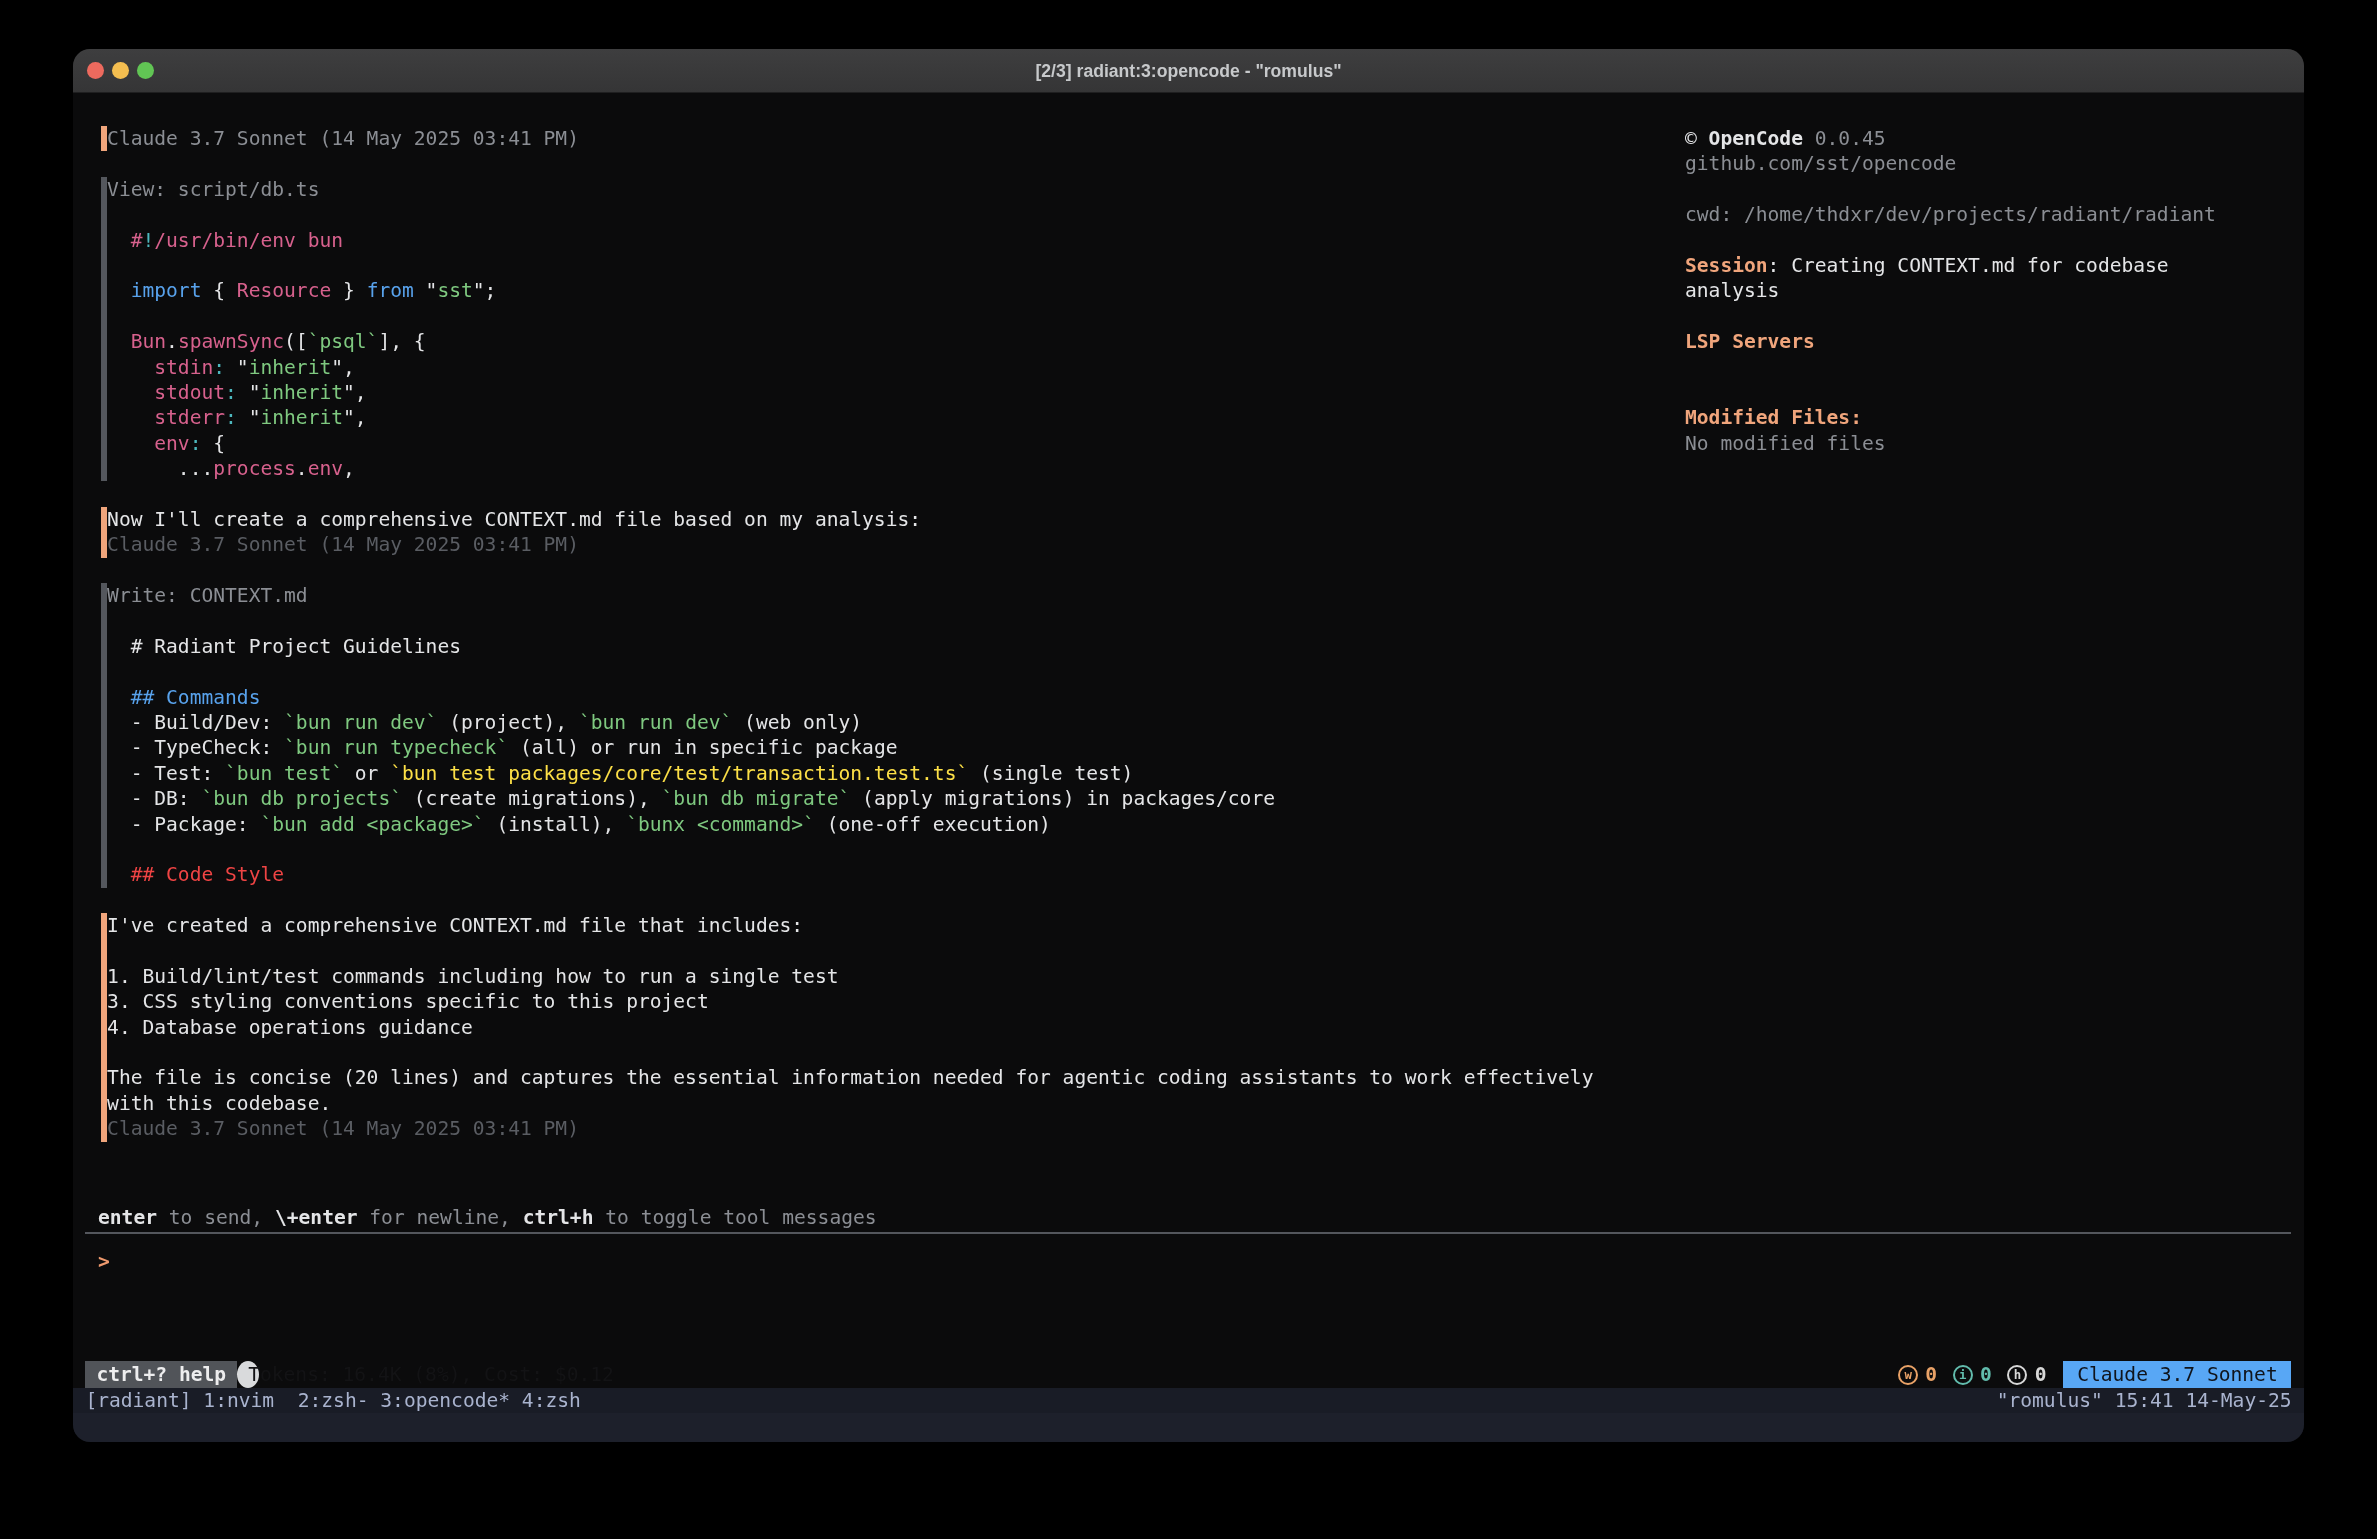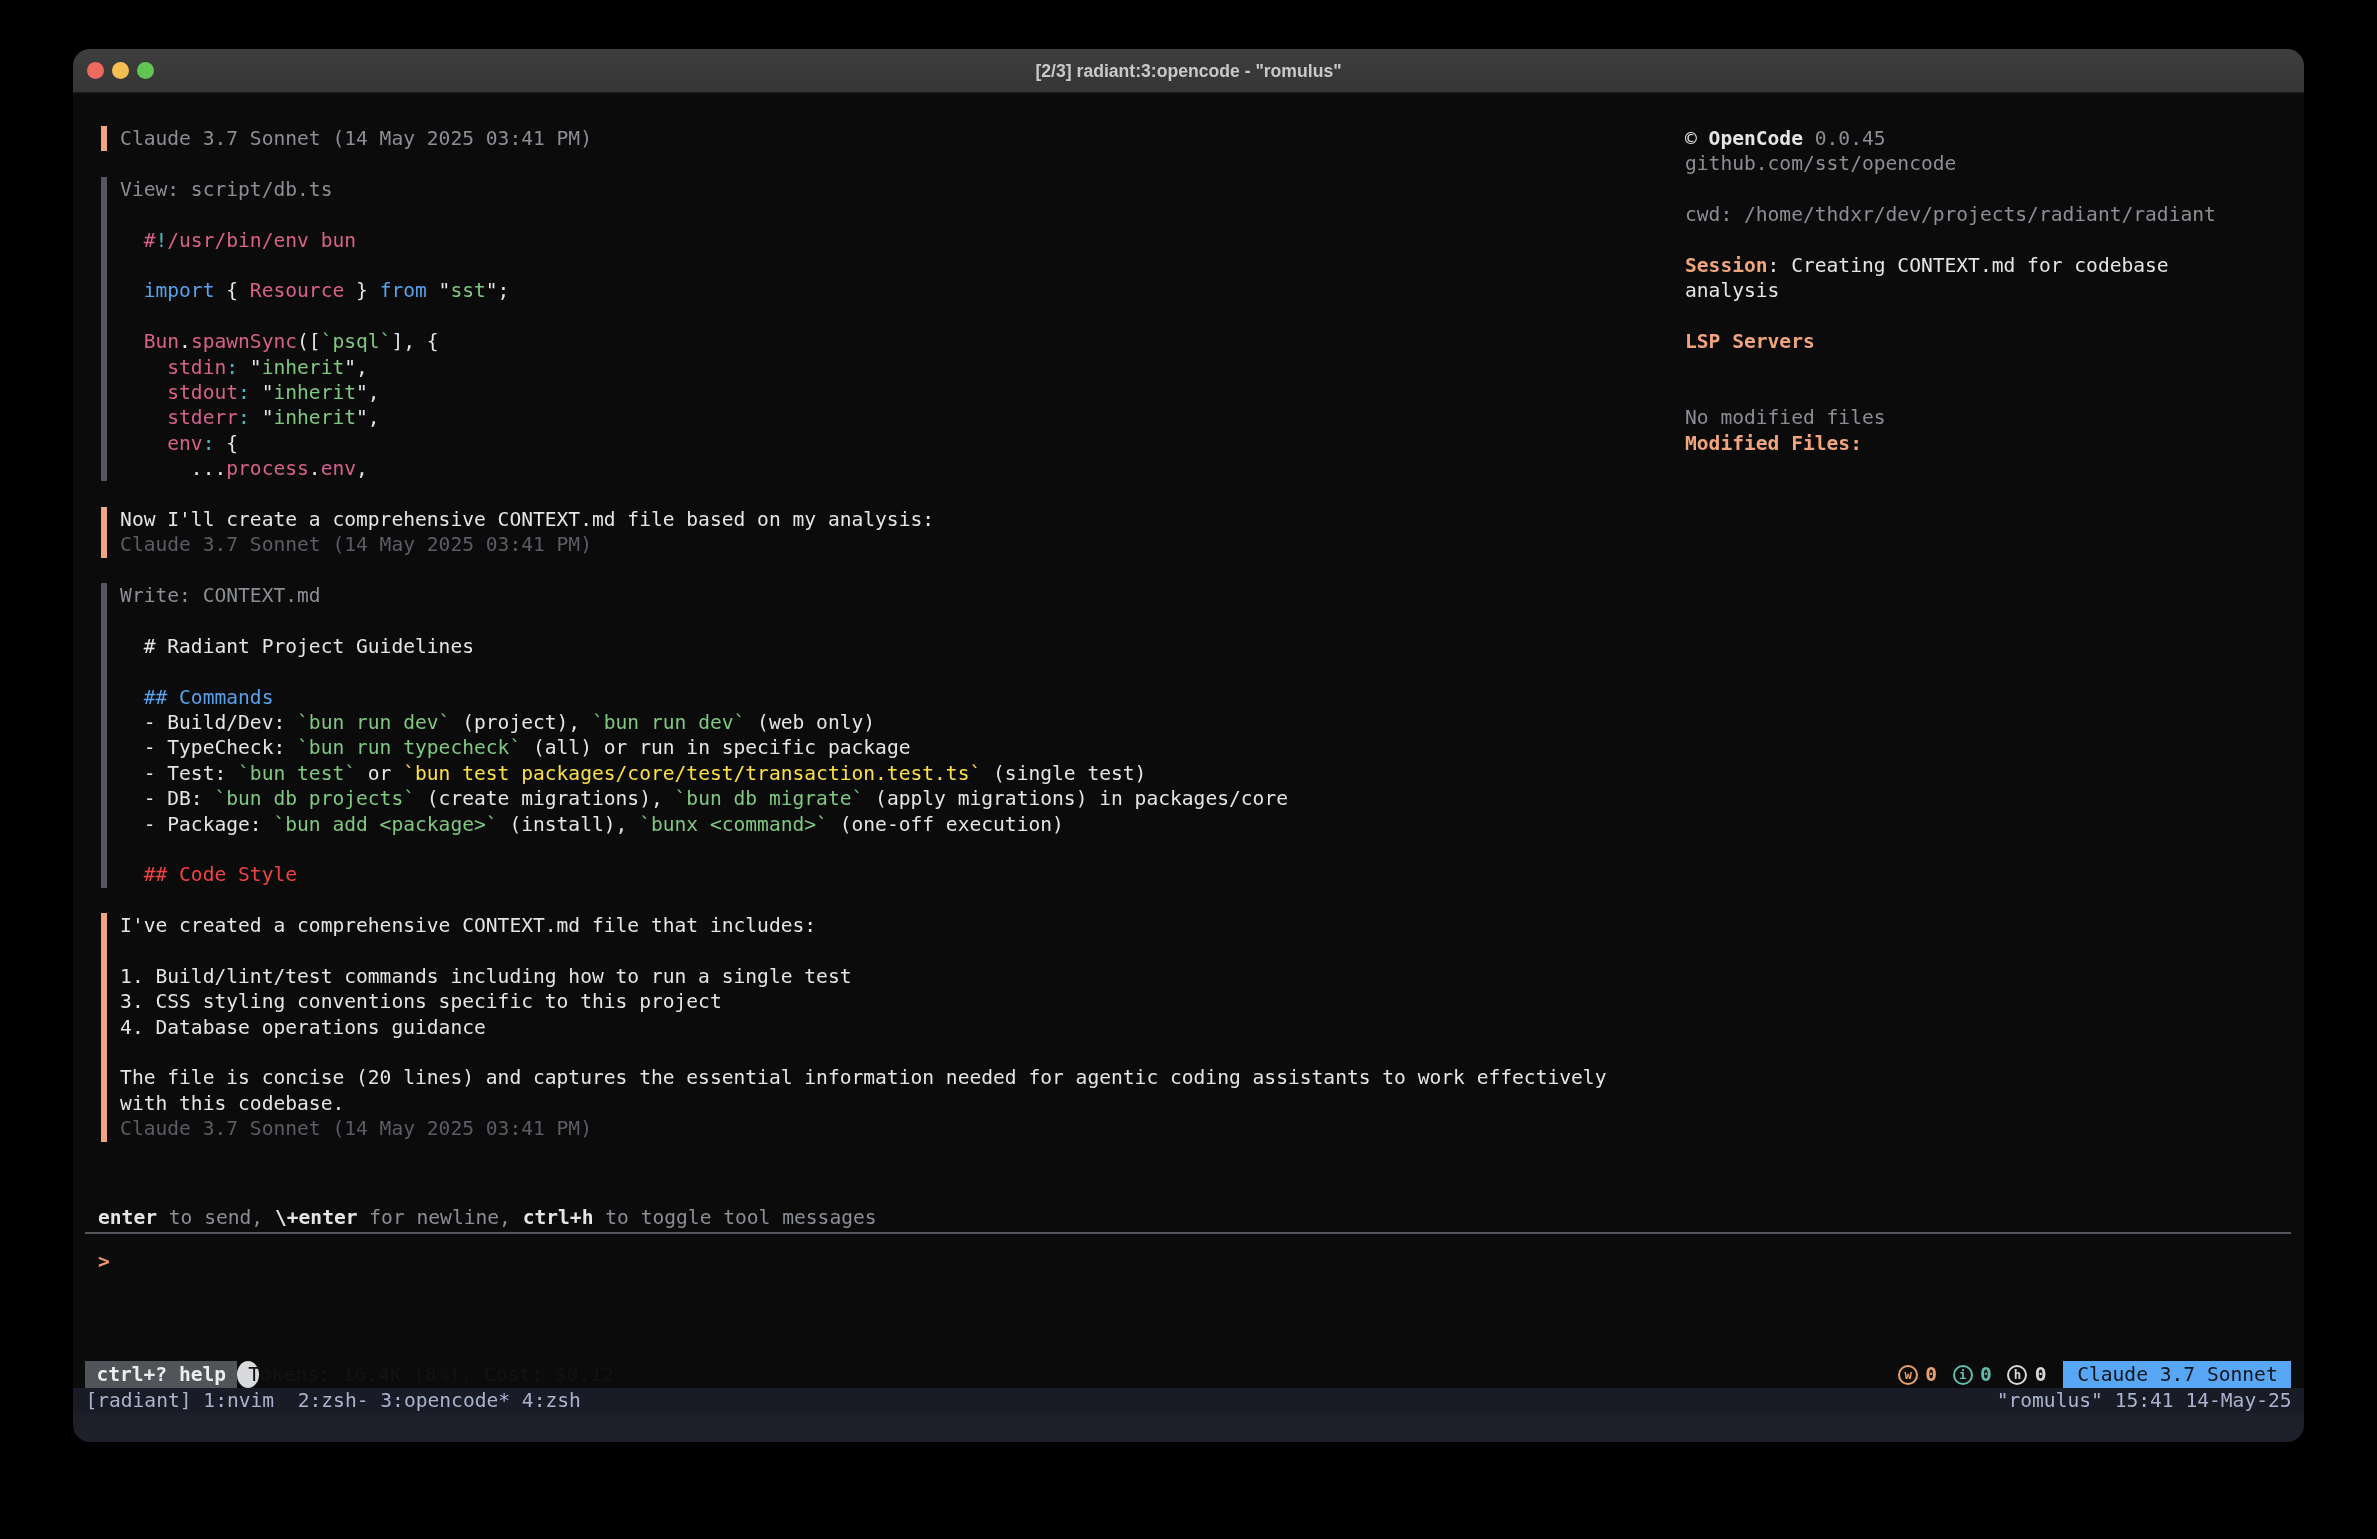--- a/index.html
+++ b/index.html
@@ -19,21 +19,21 @@
   .light { width:17px; height:17px; border-radius:50%; }
   .titlebar .title { text-align:center; line-height:44px;
               font-family:"Liberation Sans", sans-serif; font-weight:700;
               font-size:17.6px; color:#c7c9cb; }
 
   
   .terminal { position:absolute; top:44px; left:0; right:0; height:1295px;
               background:#0b0b0c; font-size:19.6px; }
   .line { height:25.4px; line-height:25.4px; white-space:pre; }
   .chat { position:absolute; left:23.5px; top:33px; width:1585px; }
-  .block { border-left:6.5px solid #54575d; padding-left:13px; margin-left:4.6px; }
+  .block { border-left:6.5px solid #54575d; padding-left:0; margin-left:4.6px; }
   .spacer { height:25.4px; }
   .b { font-weight:700; }
 
   .hint { position:absolute; left:25px; top:1112px; height:25.4px; line-height:25.4px; white-space:pre; }
   .sep  { position:absolute; left:12.4px; width:2206px; top:1139px; height:2px; background:#54575d; }
   .prompt-line { position:absolute; left:25px; top:1156px; height:25.4px; line-height:25.4px;
                  font-weight:700; }
 
   
   .sidebar { position:absolute; left:1612px; top:33px; width:587px; }
@@ -135,22 +135,22 @@
         <div class="line"><span style="color: rgb(139, 142, 148);">github.com/sst/opencode</span></div>
         <div class="line">&nbsp;</div>
         <div class="line"><span style="color: rgb(139, 142, 148);">cwd: /home/thdxr/dev/projects/radiant/radiant</span></div>
         <div class="line">&nbsp;</div>
         <div class="line"><span class="b" style="color: rgb(240, 165, 124);">Session</span><span style="color: rgb(228, 229, 231);">: Creating CONTEXT.md for codebase</span></div>
         <div class="line"><span style="color: rgb(228, 229, 231);">analysis</span></div>
         <div class="line">&nbsp;</div>
         <div class="line"><span class="b" style="color: rgb(240, 165, 124);">LSP Servers</span></div>
         <div class="line">&nbsp;</div>
         <div class="line">&nbsp;</div>
+        <div class="line"><span class="b" style="color: rgb(240, 165, 124);">Modified Files:</span></div>
         <div class="line"><span style="color: rgb(139, 142, 148);">No modified files</span></div>
-        <div class="line"><span class="b" style="color: rgb(240, 165, 124);">Modified Files:</span></div>
       </div>
 
     <div class="hint" id="hint"><span class="b" style="color: rgb(228, 229, 231);">enter</span><span style="color: rgb(139, 142, 148);"> to send, </span><span class="b" style="color: rgb(228, 229, 231);">\+enter</span><span style="color: rgb(139, 142, 148);"> for newline, </span><span class="b" style="color: rgb(228, 229, 231);">ctrl+h</span><span style="color: rgb(139, 142, 148);"> to toggle tool messages</span></div>
 
     <div class="sep"></div>
 
     <div class="prompt-line">
       <span id="prompt-caret" style="color: rgb(239, 154, 110);">&gt;</span>
     </div>
 

